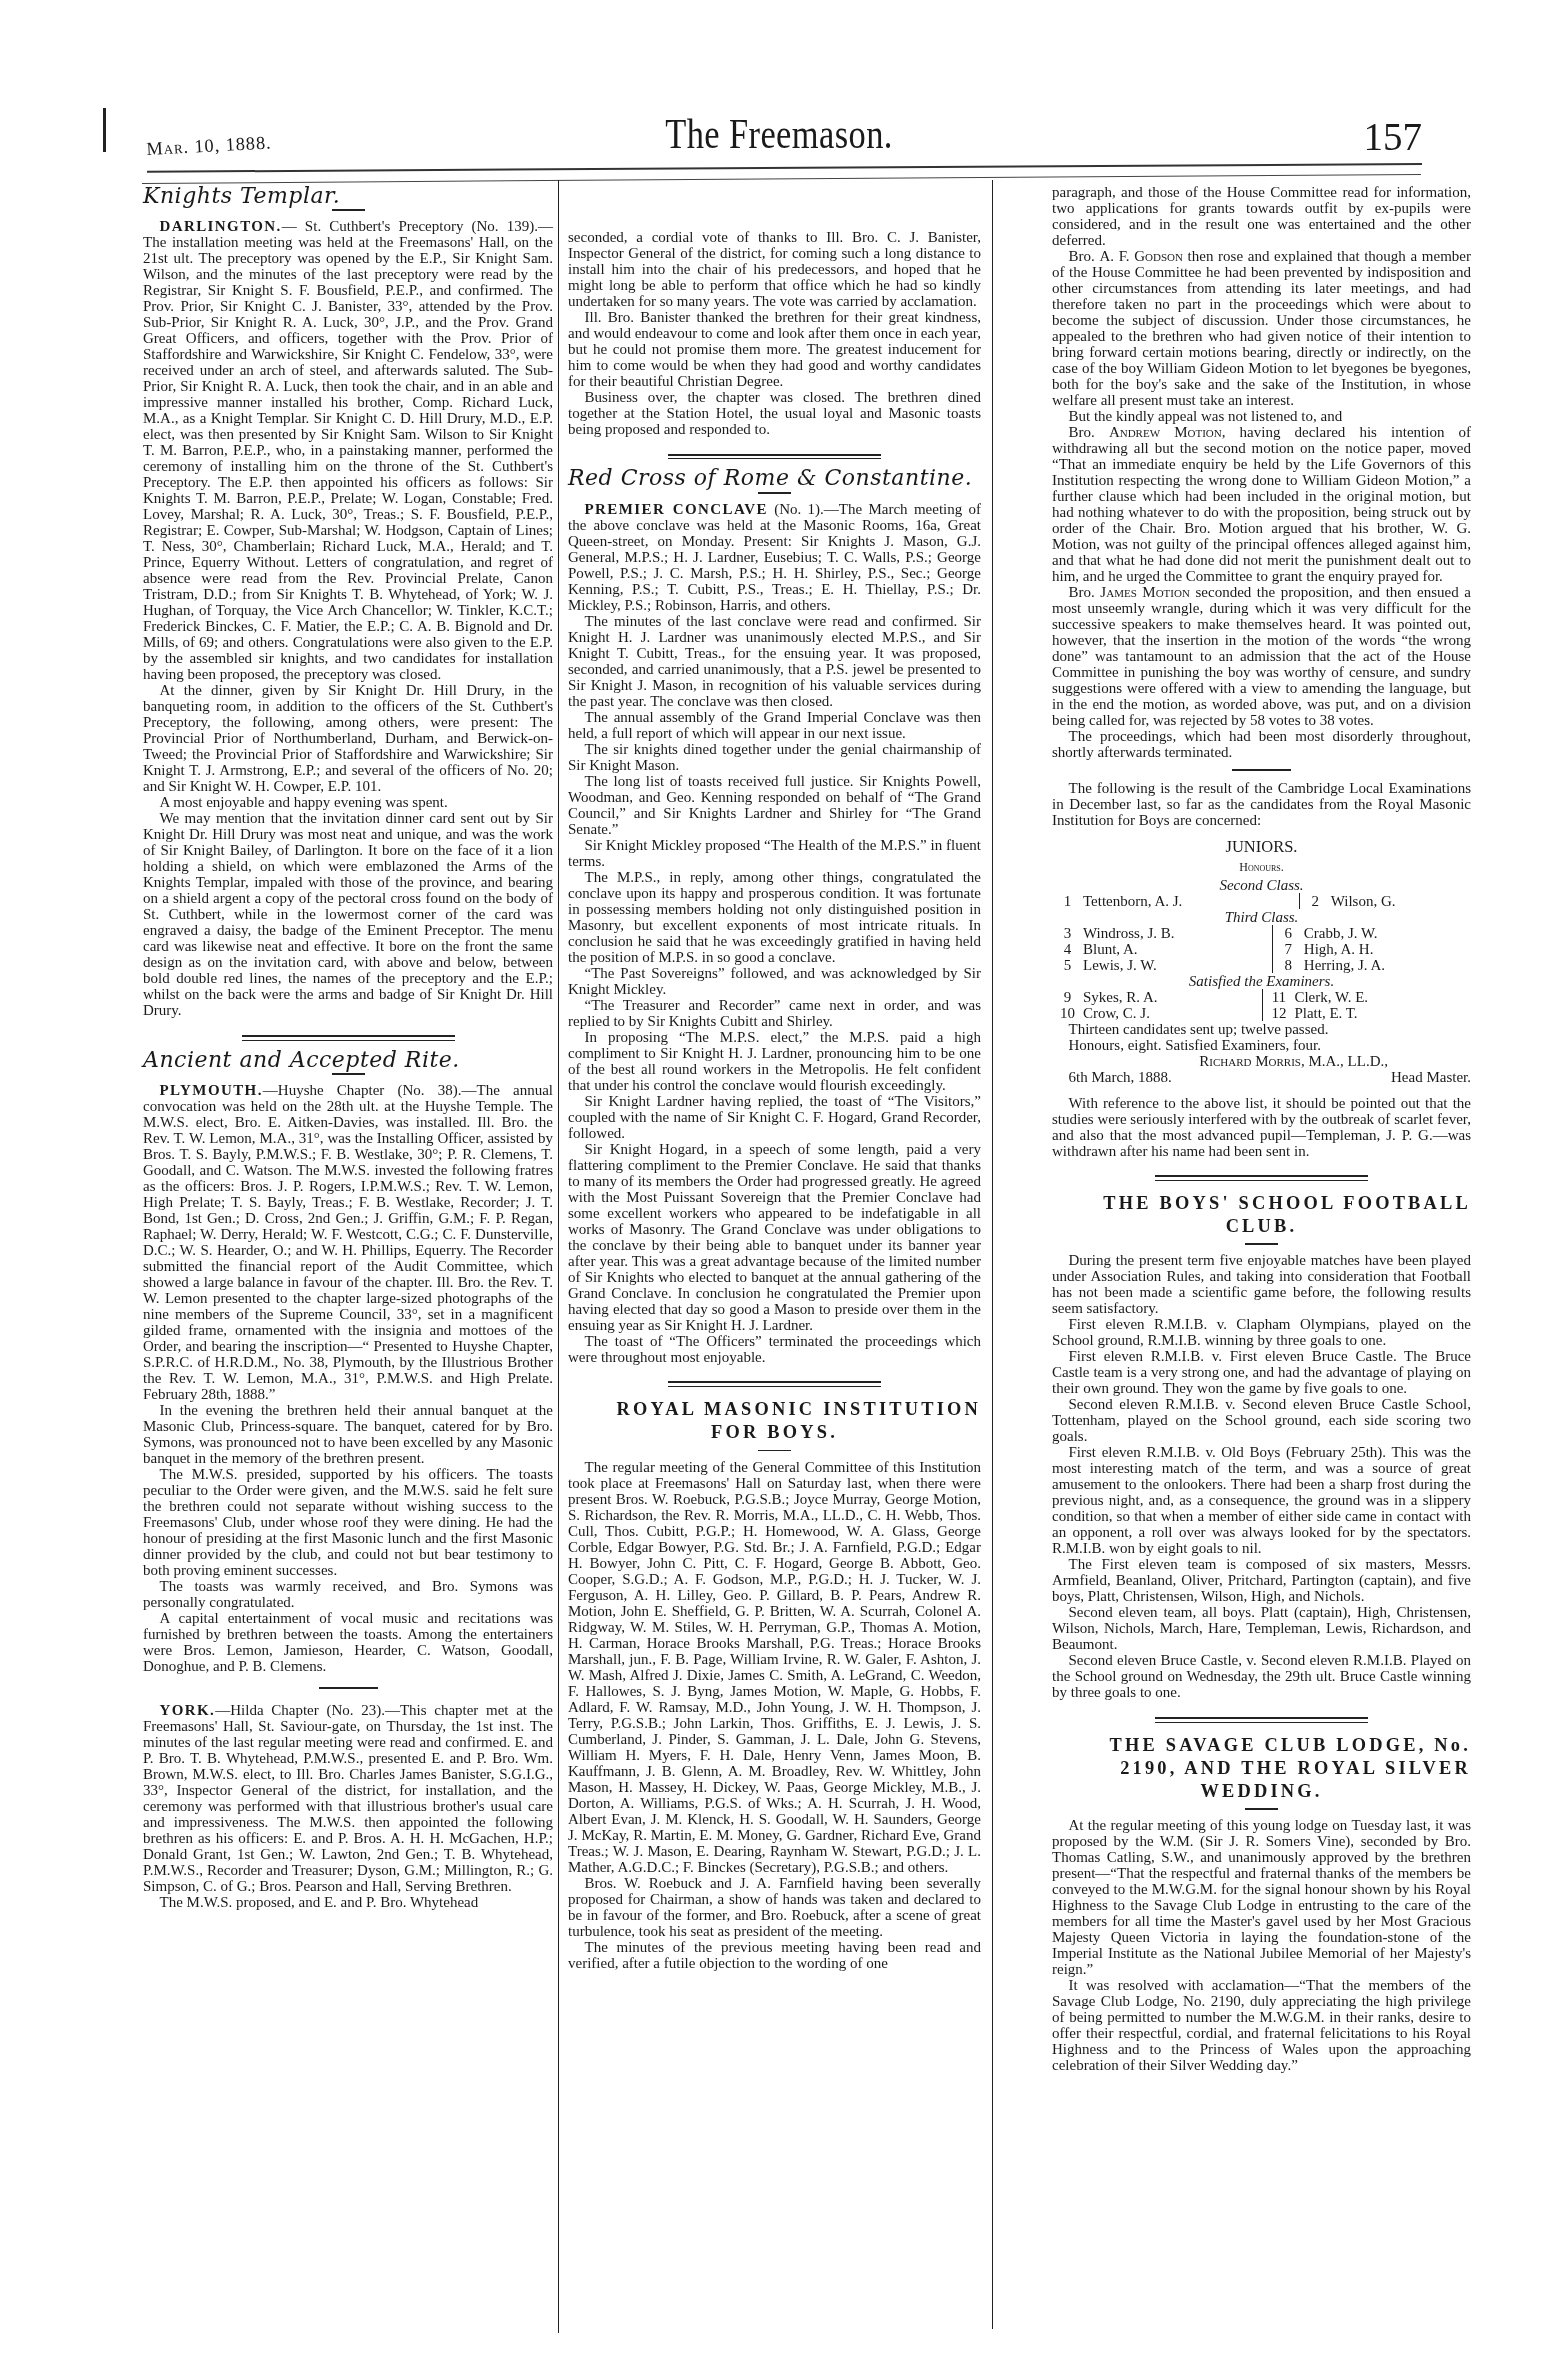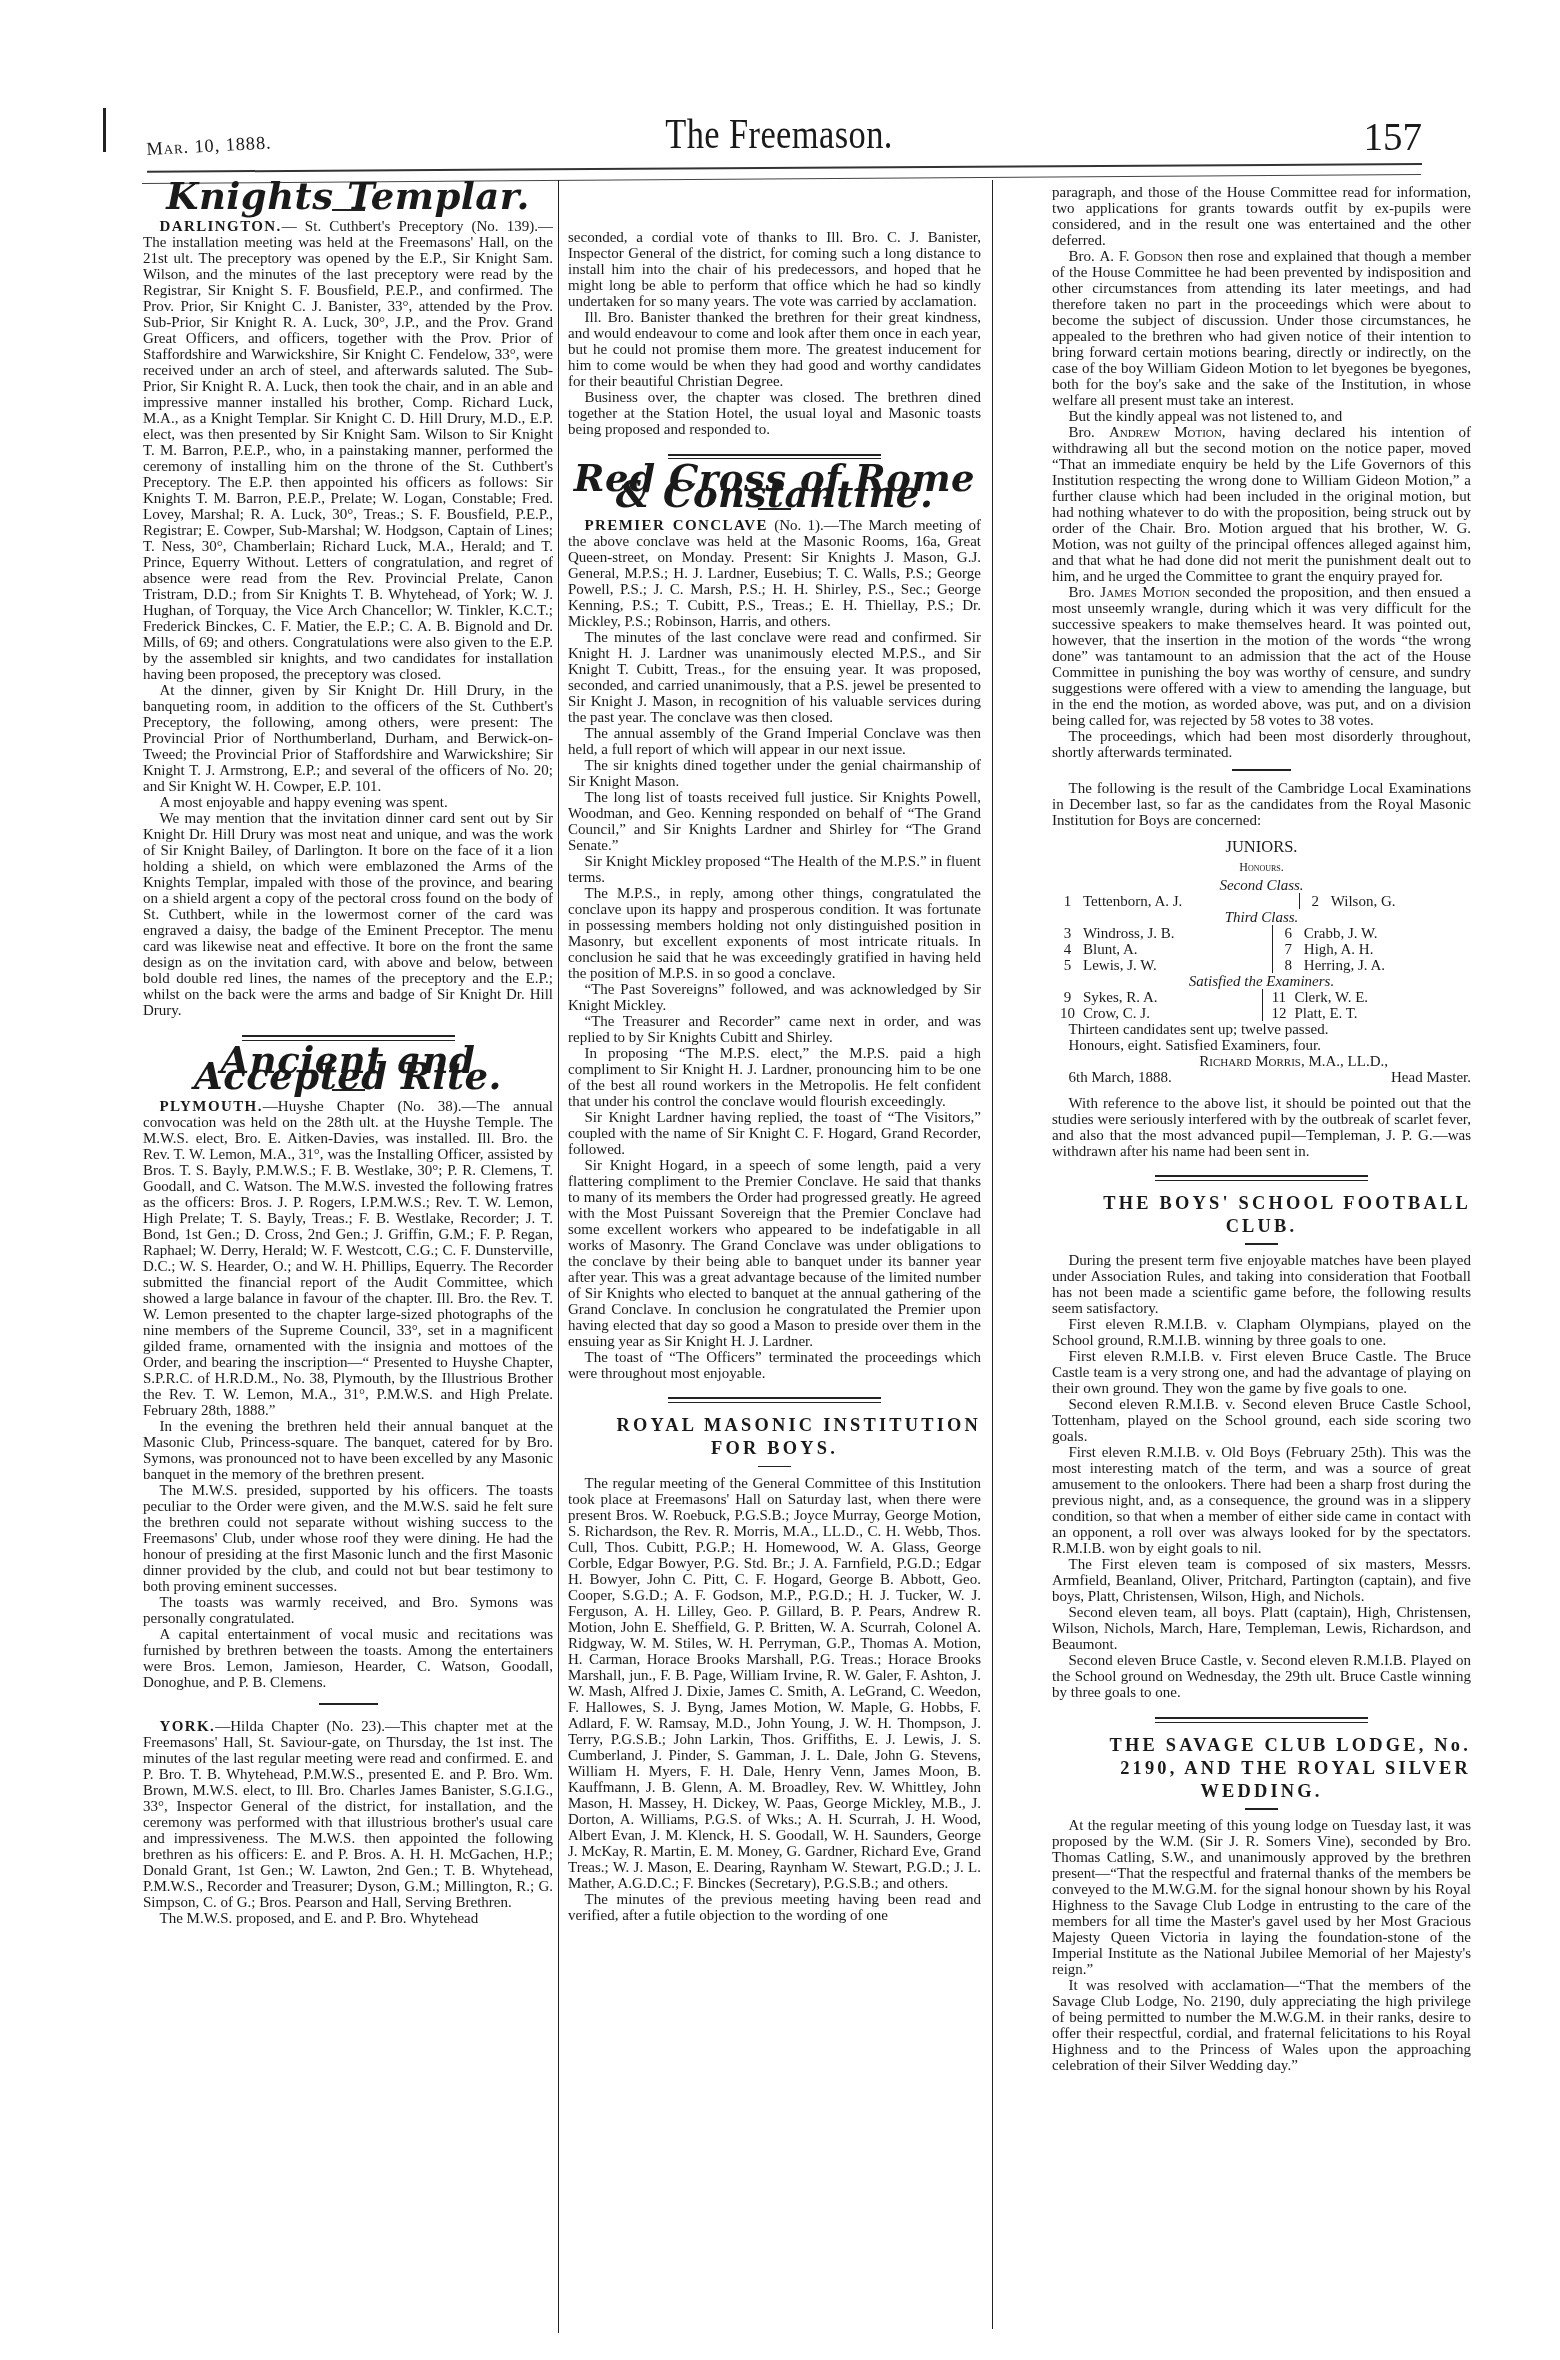--- a/index.html
+++ b/index.html
@@ -14,21 +14,21 @@
   .rule2 { position:absolute; left:142px; top:174px; width:1279px; height:1.4px; background:#444; transform:rotate(-0.4deg); transform-origin:right; }
   .col { position:absolute; top:184px; font-size:15px; line-height:16px; text-align:justify; hyphens:auto; }
   .c1 { left:143px; width:410px; }
   .c2 { left:568px; width:413px;margin-top:45px; }
   .c3 { left:1052px; width:419px; }
   .vrule { position:absolute; top:180px; width:1.4px; background:#222; }
   .v1 { left:558px; height:2153px; }
   .v2 { left:992px; height:2149px; }
   p { margin:0; text-indent:16.5px; }
   p.noind { text-indent:0; }
-  .bl { font-family:"DejaVu Serif",serif; font-weight:bold; text-align:center; font-size:37px; margin:3.7px 0 1.8px; letter-spacing:0.5px; font-style:italic; }
+  .bl { font-family:"DejaVu Serif",serif; font-weight:normal; text-align:left; font-size:22px; margin:3.7px 0 1.8px; letter-spacing:0.5px; font-style:italic; }
   .caps-head { text-align:right; font-weight:bold; font-size:18.4px; letter-spacing:3.2px; line-height:23px; margin:5.5px 0 1.8px; text-align-last:center; }
   .dash { width:33px; height:1.8px; background:#222; margin:5.5px auto 7.3px; }
   .dbl { width:213px; margin:16.5px auto 11px; border-top:2.8px solid #222; border-bottom:1.4px solid #222; height:2.8px; }
   .lead { font-weight:bold; letter-spacing:1.4px; }
   .sc { font-variant:small-caps; }
   .center { text-align:center; text-indent:0; }
   .ital { font-style:italic; }
   table.res { width:100%; border-collapse:collapse; font-size:15px; line-height:16px; }
   table.res td { padding:0; vertical-align:top; }
   td.n { width:31px; text-align:center; }
@@ -88,20 +88,21 @@
   <p>“The Past Sovereigns” followed, and was acknowledged by Sir Knight Mickley.</p>
   <p>“The Treasurer and Recorder” came next in order, and was replied to by Sir Knights Cubitt and Shirley.</p>
   <p>In proposing “The M.P.S. elect,” the M.P.S. paid a high compliment to Sir Knight H. J. Lardner, pronouncing him to be one of the best all round workers in the Metropolis. He felt confident that under his control the conclave would flourish exceedingly.</p>
   <p>Sir Knight Lardner having replied, the toast of “The Visitors,” coupled with the name of Sir Knight C. F. Hogard, Grand Recorder, followed.</p>
   <p>Sir Knight Hogard, in a speech of some length, paid a very flattering compliment to the Premier Conclave. He said that thanks to many of its members the Order had progressed greatly. He agreed with the Most Puissant Sovereign that the Premier Conclave had some excellent workers who appeared to be indefatigable in all works of Masonry. The Grand Conclave was under obligations to the conclave by their being able to banquet under its banner year after year. This was a great advantage because of the limited number of Sir Knights who elected to banquet at the annual gathering of the Grand Conclave. In conclusion he congratulated the Premier upon having elected that day so good a Mason to preside over them in the ensuing year as Sir Knight H. J. Lardner.</p>
   <p>The toast of “The Officers” terminated the proceedings which were throughout most enjoyable.</p>
   <div class="dbl"></div>
   <h2 class="caps-head">ROYAL MASONIC INSTITUTION FOR BOYS.</h2>
   <div class="dash"></div>
   <p>The regular meeting of the General Committee of this Institution took place at Freemasons' Hall on Saturday last, when there were present Bros. W. Roebuck, P.G.S.B.; Joyce Murray, George Motion, S. Richardson, the Rev. R. Morris, M.A., LL.D., C. H. Webb, Thos. Cull, Thos. Cubitt, P.G.P.; H. Homewood, W. A. Glass, George Corble, Edgar Bowyer, P.G. Std. Br.; J. A. Farnfield, P.G.D.; Edgar H. Bowyer, John C. Pitt, C. F. Hogard, George B. Abbott, Geo. Cooper, S.G.D.; A. F. Godson, M.P., P.G.D.; H. J. Tucker, W. J. Ferguson, A. H. Lilley, Geo. P. Gillard, B. P. Pears, Andrew R. Motion, John E. Sheffield, G. P. Britten, W. A. Scurrah, Colonel A. Ridgway, W. M. Stiles, W. H. Perryman, G.P., Thomas A. Motion, H. Carman, Horace Brooks Marshall, P.G. Treas.; Horace Brooks Marshall, jun., F. B. Page, William Irvine, R. W. Galer, F. Ashton, J. W. Mash, Alfred J. Dixie, James C. Smith, A. LeGrand, C. Weedon, F. Hallowes, S. J. Byng, James Motion, W. Maple, G. Hobbs, F. Adlard, F. W. Ramsay, M.D., John Young, J. W. H. Thompson, J. Terry, P.G.S.B.; John Larkin, Thos. Griffiths, E. J. Lewis, J. S. Cumberland, J. Pinder, S. Gamman, J. L. Dale, John G. Stevens, William H. Myers, F. H. Dale, Henry Venn, James Moon, B. Kauffmann, J. B. Glenn, A. M. Broadley, Rev. W. Whittley, John Mason, H. Massey, H. Dickey, W. Paas, George Mickley, M.B., J. Dorton, A. Williams, P.G.S. of Wks.; A. H. Scurrah, J. H. Wood, Albert Evan, J. M. Klenck, H. S. Goodall, W. H. Saunders, George J. McKay, R. Martin, E. M. Money, G. Gardner, Richard Eve, Grand Treas.; W. J. Mason, E. Dearing, Raynham W. Stewart, P.G.D.; J. L. Mather, A.G.D.C.; F. Binckes (Secretary), P.G.S.B.; and others.</p>
+  <p>Bros. W. Roebuck and J. A. Farnfield having been severally proposed for Chairman, a show of hands was taken and declared to be in favour of the former, and Bro. Roebuck, after a scene of great turbulence, took his seat as president of the meeting.</p>
   <p>The minutes of the previous meeting having been read and verified, after a futile objection to the wording of one</p>
 </section>
 
 <section class="col c3">
   <p class="noind">paragraph, and those of the House Committee read for information, two applications for grants towards outfit by ex-pupils were considered, and in the result one was entertained and the other deferred.</p>
   <p><span>Bro. </span><span class="sc">A. F. Godson</span><span> then rose and explained that though a member of the House Committee he had been prevented by indisposition and other circumstances from attending its later meetings, and had therefore taken no part in the proceedings which were about to become the subject of discussion. Under those circumstances, he appealed to the brethren who had given notice of their intention to bring forward certain motions bearing, directly or indirectly, on the case of the boy William Gideon Motion to let byegones be byegones, both for the boy's sake and the sake of the Institution, in whose welfare all present must take an interest.</span></p>
   <p>But the kindly appeal was not listened to, and</p>
   <p><span>Bro. </span><span class="sc">Andrew Motion</span><span>, having declared his intention of withdrawing all but the second motion on the notice paper, moved “That an immediate enquiry be held by the Life Governors of this Institution respecting the wrong done to William Gideon Motion,” a further clause which had been included in the original motion, but had nothing whatever to do with the proposition, being struck out by order of the Chair. Bro. Motion argued that his brother, W. G. Motion, was not guilty of the principal offences alleged against him, and that what he had done did not merit the punishment dealt out to him, and he urged the Committee to grant the enquiry prayed for.</span></p>
   <p><span>Bro. </span><span class="sc">James Motion</span><span> seconded the proposition, and then ensued a most unseemly wrangle, during which it was very difficult for the successive speakers to make themselves heard. It was pointed out, however, that the insertion in the motion of the words “the wrong done” was tantamount to an admission that the act of the House Committee in punishing the boy was worthy of censure, and sundry suggestions were offered with a view to amending the language, but in the end the motion, as worded above, was put, and on a division being called for, was rejected by 58 votes to 38 votes.</span></p>
   <p>The proceedings, which had been most disorderly throughout, shortly afterwards terminated.</p>

